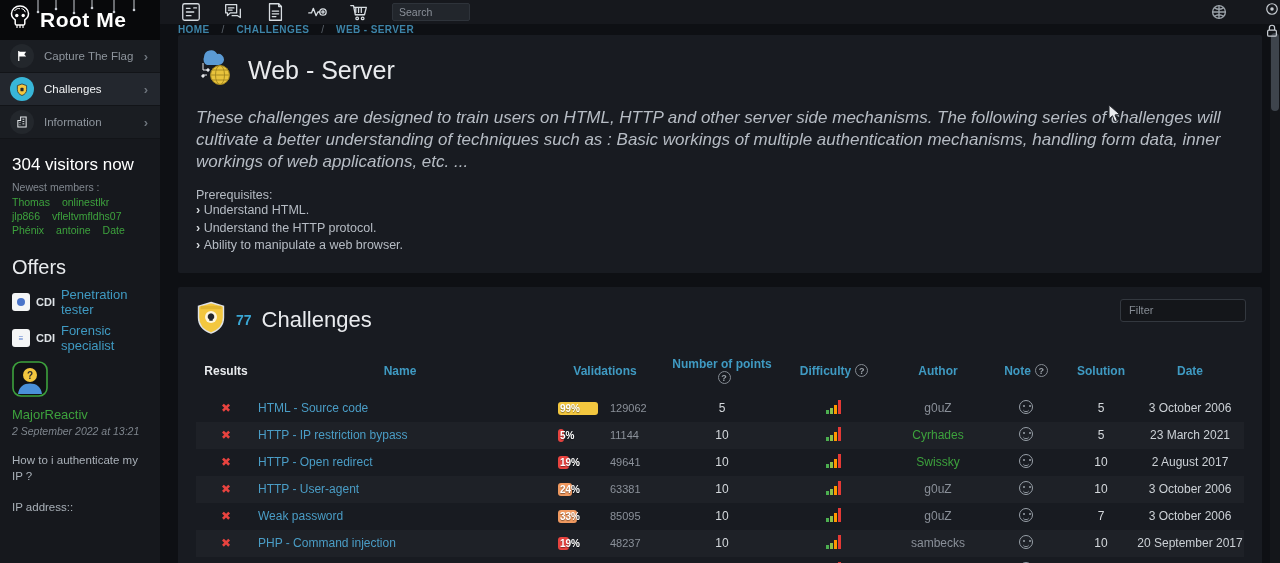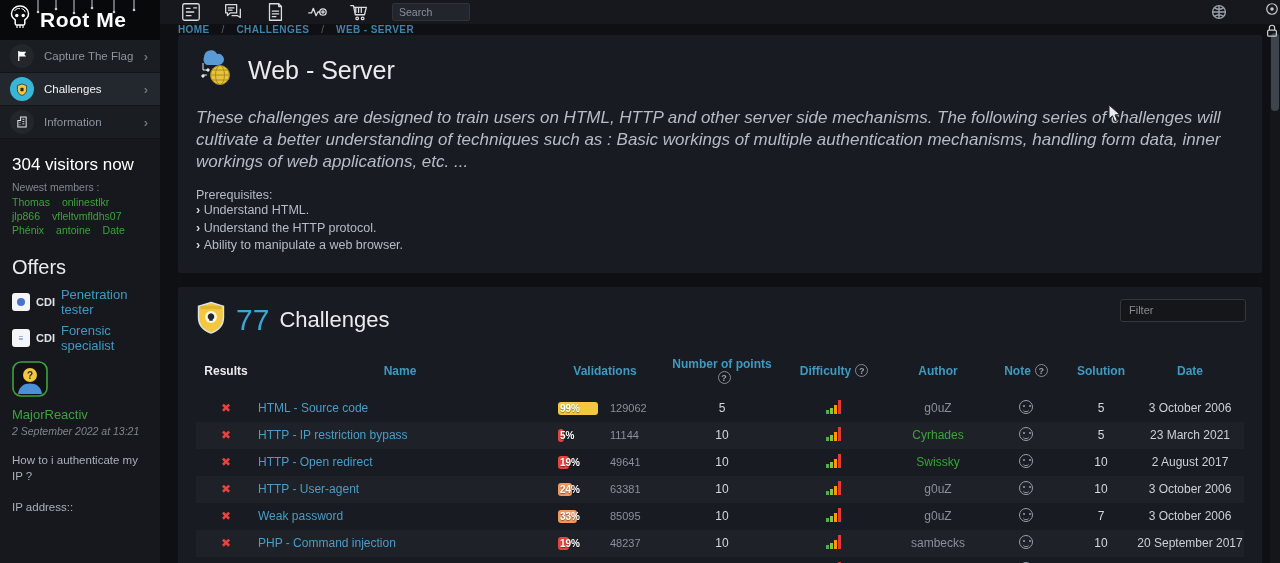--- a/index.html
+++ b/index.html
@@ -55,21 +55,21 @@
   .title-row { display:flex; align-items:center; gap:12px; }
   .page-title { color:#e9ebee; font-size:25px; font-weight:300; }
   .page-subtitle { color:#2f9fc6; font-size:15px; margin-top:12px; font-weight:400; }
   .page-desc { color:#b6bcc4; font-size:17px; line-height:1.28; margin-top:16px;font-style:italic; }
   .prereq-label { color:#b6bcc4; font-size:12.5px; margin-top:16px; }
   .prereq-item { color:#b6bcc4; font-size:12.5px; line-height:1.4; }
   .prereq-item::before { content:"› "; color:#d4d8dc; font-weight:bold; }
 
   .panel2 { margin-top:14px; padding:10px 18px 14px; position:relative; min-height:270px; }
   .ch-header { display:flex; align-items:center; gap:10px; margin-top:4px; }
-  .ch-count { color:#3aa7d4; font-size:30px; font-weight:400; }
+  .ch-count { color:#3aa7d4; font-size:14px; font-weight:700; }
   .ch-title { color:#e9ebee; font-size:22px; font-weight:300; }
   .filter-box { position:absolute; right:16px; top:12px; width:126px; height:23px; background:#14161a; border:1px solid #33383f; border-radius:3px; color:#c7ccd2; font-size:11px; padding:0 8px; outline:none; }
   .filter-box::placeholder { color:#858b93; }
 
   table.ch { width:100%; border-collapse:collapse; table-layout:fixed; margin-top:14px; }
   table.ch col.c-results{width:60px} table.ch col.c-name{width:288px} table.ch col.c-valid{width:122px}
   table.ch col.c-points{width:112px} table.ch col.c-diff{width:112px} table.ch col.c-author{width:96px}
   table.ch col.c-note{width:80px} table.ch col.c-sol{width:70px} table.ch col.c-date{width:108px}
   th { font-size:12px; color:#3f9ac2; font-weight:bold; text-align:center; padding:4px 0 10px; }
   th.white { color:#e9ebee; }

